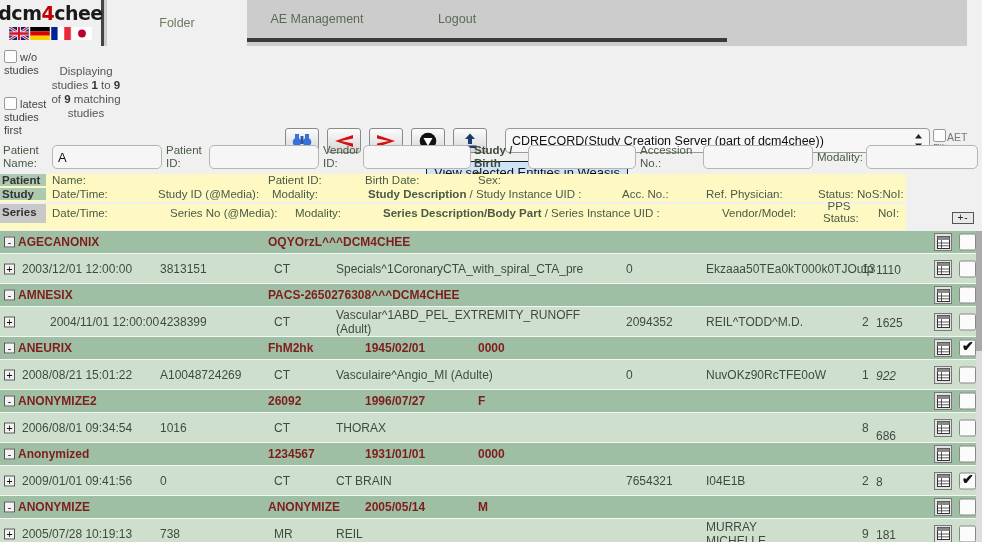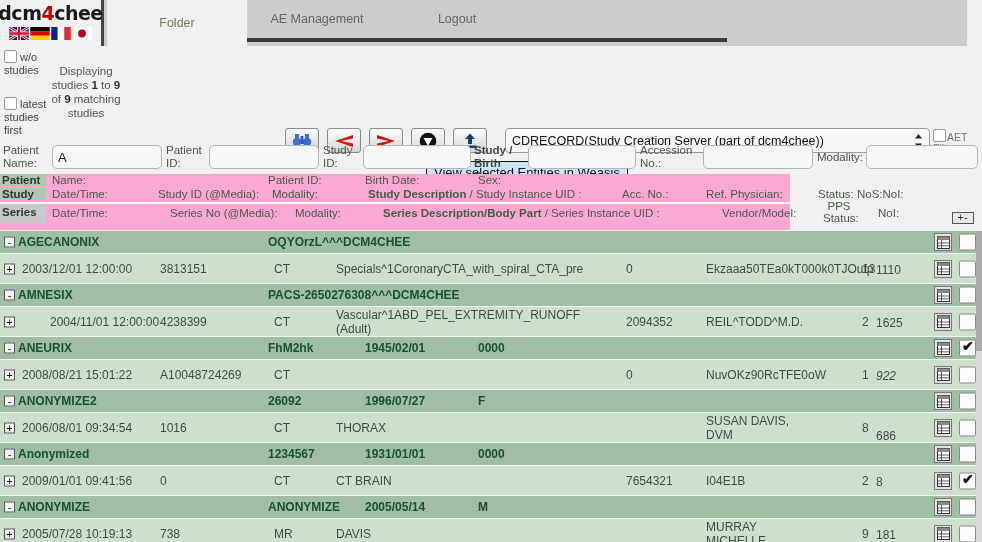--- a/index.html
+++ b/index.html
@@ -79,21 +79,21 @@
   
   .searchrow { position: absolute; left: 0; top: 141px; width: 982px; height: 32px; }
   .fl { position: absolute; font-size: 11.5px; color: #4a5a45; line-height: 13px; }
   .fi {
     position: absolute; height: 24px; border: 1px solid #b5b5b5; border-radius: 5px;
     background: #f6f6f6; font-size: 13px; color: #111; padding: 0 5px;
     font-family: "Liberation Sans", sans-serif;
   }
 
   
-  .hdr { position: absolute; width: 790px; background: #f9a8d4; font-size: 11.5px; color: #4a5a45; }
+  .hdr { position: absolute; width: 906px; background: #fef9c3; font-size: 11.5px; color: #4a5a45; }
   .hdr-patient { left: 0; top: 174px; height: 14px; }
   .hdr-study   { left: 0; top: 188px; height: 14px; }
   .hdr-series  { left: 0; top: 204px; height: 26px; }
   .hcell { position: absolute; white-space: nowrap; }
   .rowtag {
     position: absolute; left: 0; width: 46px; font-weight: bold; color: #333;
     padding-left: 2px;
   }
   .rowtag.green { background: #aec9b2; }
   .rowtag.grey  { background: #c9c9c9; }
@@ -108,21 +108,21 @@
   
   .table { position: absolute; left: 0; top: 231px; width: 982px; height: 311px; overflow: hidden; }
   .row { position: relative; width: 982px; border-bottom: 1px solid #f3f7f3; }
   .row.patient { height: 23px; background: #9fbfa5; }
   .row.study   { height: 30px; background: #cfdfcd; }
   .cell {
     position: absolute; font-size: 12px; color: #3f4a3f; white-space: nowrap;
     line-height: 14px; top: 50%; transform: translateY(-50%);
   }
   .cell.wrap { white-space: normal; width: 190px; }
-  .cell.bold { font-weight: bold; color: #14532d; }
+  .cell.bold { font-weight: bold; color: #7f1d1d; }
   .expander {
     position: absolute; width: 11px; height: 11px; border: 1px solid #555;
     background: #f2f2f2; font-size: 10px; line-height: 9px; text-align: center;
     color: #111; top: 50%; transform: translateY(-50%); cursor: pointer;
     font-family: "DejaVu Sans Mono", monospace;
   }
   .gridicon {
     position: absolute; right: 30px; top: 50%; transform: translateY(-50%);
     width: 18px; height: 18px; border: 1px solid #777; background: #e2e2e2;
     display: flex; align-items: center; justify-content: center; cursor: pointer;
@@ -247,21 +247,21 @@
     <div class="tooltip">
       <span>View selected Entities in Weasis</span>
     </div>
   </div>
 
   <div class="searchrow">
     <div class="fl" style="left:3px; top:3px; width:46px;">Patient Name:</div>
     <input class="fi" style="left: 52px; top: 4px; width: 110px;" value="A">
     <div class="fl" style="left:166px; top:3px; width:42px;">Patient ID:</div>
     <input class="fi" style="left: 209px; top: 4px; width: 110px;" value="">
-    <div class="fl" style="left:323px; top:3px; width:40px;">Study ID:</div>
+    <div class="fl" style="left:323px; top:3px; width:40px;">Vendor ID:</div>
     <input class="fi" style="left: 363px; top: 4px; width: 108px;" value="">
     <div class="fl bold" style="left:474px; top:3px; width:52px; color:#3d4a38;">Study / Birth Date</div>
     <input class="fi" style="left: 528px; top: 4px; width: 108px;" value="">
     <div class="fl" style="left:640px; top:3px; width:62px;">Accession No.:</div>
     <input class="fi" style="left: 703px; top: 4px; width: 110px;" value="">
     <div class="fl" style="left:817px; top:10px; width:52px;">Modality:</div>
     <input class="fi" style="left: 866px; top: 4px; width: 112px;" value="">
   </div>
 
   <div class="hdr hdr-patient">
@@ -377,20 +377,21 @@
             <path d="M0.5,7 H12.5 M0.5,9.8 H12.5 M4.5,4 V12.5" stroke="#333" stroke-width="0.8"></path>
           </svg>
         </span>
         <span class="rowchk checked"></span>
       </div>
       <div class="row study">
         <span class="expander" style="left:4px;">+</span>
         <span class="cell" style="left:22px;">2008/08/21 15:01:22</span>
         <span class="cell" style="left:160px;">A10048724269</span>
         <span class="cell" style="left:274px;">CT</span>
+        <span class="cell wrap" style="left:336px;">Vasculaire^Angio_MI (Adulte)</span>
         <span class="cell" style="left:626px;">0</span>
         <span class="cell wrap" style="left:706px; width:110px;">NuvOKz90RcTFE0oW</span>
         <span class="cell" style="left:862px;">1</span>
         <span class="cell" style="left:876px; top:9px; transform:none;font-style:italic;">922</span>
         <span class="gridicon">
           <svg width="13" height="13" viewBox="0 0 13 13">
             <rect x="0.5" y="0.5" width="12" height="12" fill="#fff" stroke="#333"></rect>
             <rect x="0.5" y="0.5" width="12" height="3.5" fill="#888"></rect>
             <path d="M0.5,7 H12.5 M0.5,9.8 H12.5 M4.5,4 V12.5" stroke="#333" stroke-width="0.8"></path>
           </svg>
@@ -412,21 +413,20 @@
         </span>
         <span class="rowchk"></span>
       </div>
       <div class="row study">
         <span class="expander" style="left:4px;">+</span>
         <span class="cell" style="left:22px;">2006/08/01 09:34:54</span>
         <span class="cell" style="left:160px;">1016</span>
         <span class="cell" style="left:274px;">CT</span>
         <span class="cell wrap" style="left:336px;">THORAX</span>
         <span class="cell" style="left:626px;"></span>
-        <span class="cell wrap" style="left:706px; width:110px;">SUSAN DAVIS, DVM</span>
         <span class="cell" style="left:862px;">8</span>
         <span class="cell" style="left:876px; top:9px; transform:none;margin-top:7px;">686</span>
         <span class="gridicon">
           <svg width="13" height="13" viewBox="0 0 13 13">
             <rect x="0.5" y="0.5" width="12" height="12" fill="#fff" stroke="#333"></rect>
             <rect x="0.5" y="0.5" width="12" height="3.5" fill="#888"></rect>
             <path d="M0.5,7 H12.5 M0.5,9.8 H12.5 M4.5,4 V12.5" stroke="#333" stroke-width="0.8"></path>
           </svg>
         </span>
         <span class="rowchk"></span>
@@ -478,21 +478,21 @@
             <path d="M0.5,7 H12.5 M0.5,9.8 H12.5 M4.5,4 V12.5" stroke="#333" stroke-width="0.8"></path>
           </svg>
         </span>
         <span class="rowchk"></span>
       </div>
       <div class="row study">
         <span class="expander" style="left:4px;">+</span>
         <span class="cell" style="left:22px;">2005/07/28 10:19:13</span>
         <span class="cell" style="left:160px;">738</span>
         <span class="cell" style="left:274px;">MR</span>
-        <span class="cell wrap" style="left:336px;">DAVIS</span>
+        <span class="cell wrap" style="left:336px;">REIL</span>
         <span class="cell" style="left:626px;"></span>
         <span class="cell wrap" style="left:706px; width:110px;">MURRAY MICHELLE</span>
         <span class="cell" style="left:862px;">9</span>
         <span class="cell" style="left:876px; top:9px; transform:none;">181</span>
         <span class="gridicon">
           <svg width="13" height="13" viewBox="0 0 13 13">
             <rect x="0.5" y="0.5" width="12" height="12" fill="#fff" stroke="#333"></rect>
             <rect x="0.5" y="0.5" width="12" height="3.5" fill="#888"></rect>
             <path d="M0.5,7 H12.5 M0.5,9.8 H12.5 M4.5,4 V12.5" stroke="#333" stroke-width="0.8"></path>
           </svg>

